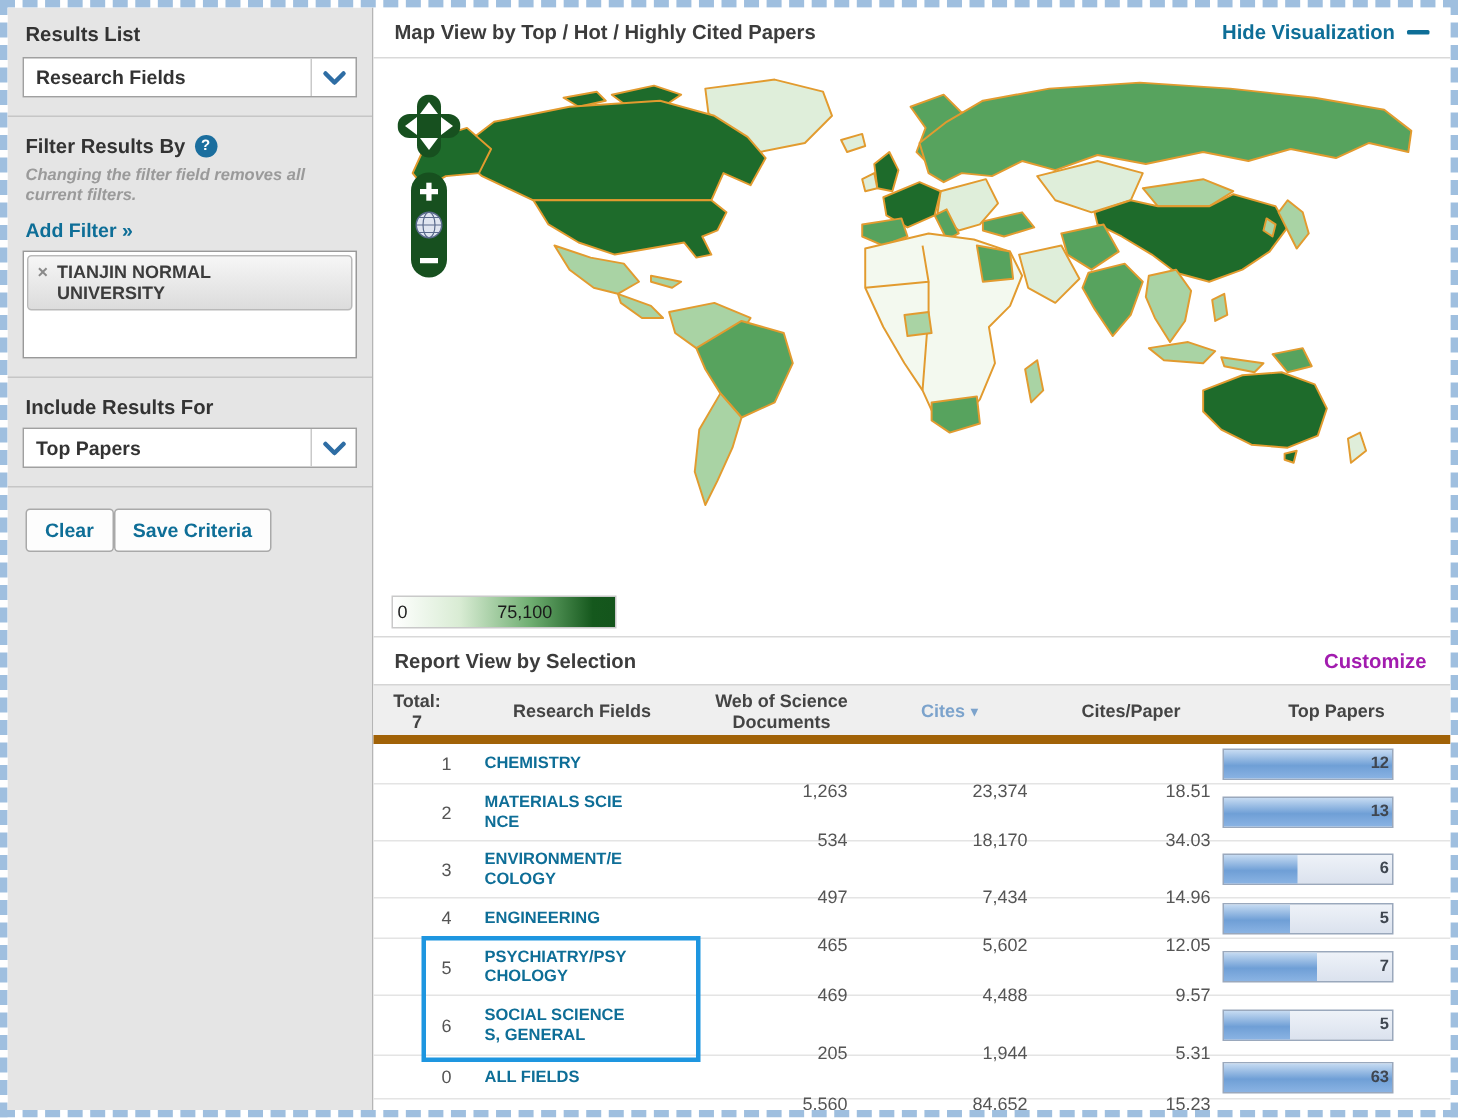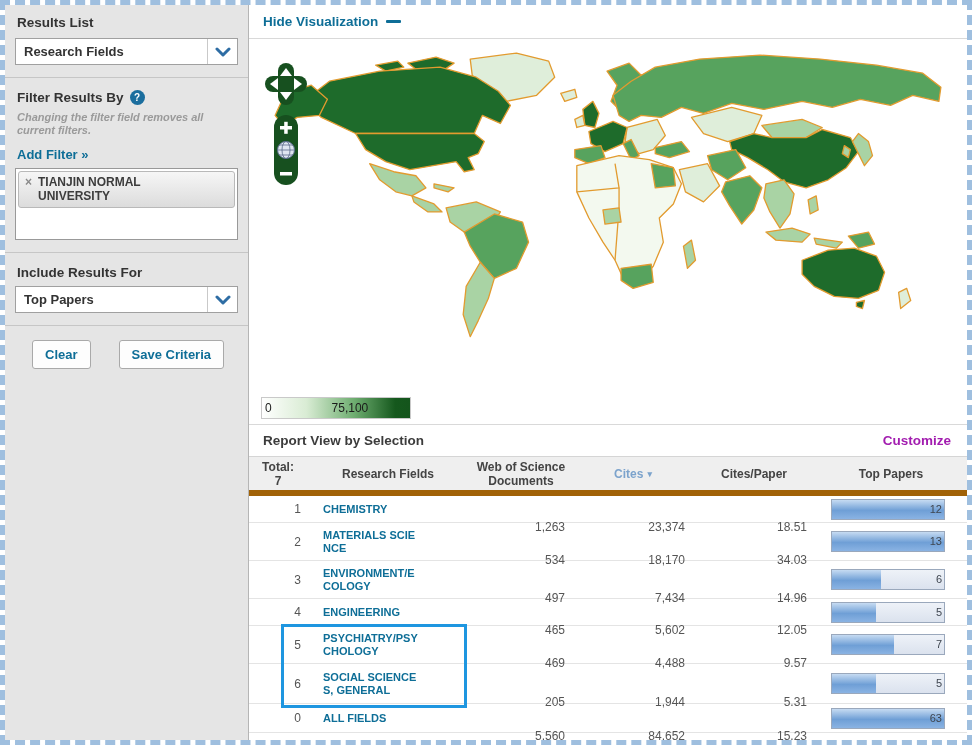--- a/index.html
+++ b/index.html
@@ -14,21 +14,21 @@
 .dropdown .dd-btn { width:30px; height:100%; border-left:1px solid #c9c9c9; display:flex; align-items:center; justify-content:center; }
 .sb-divider { border-top:1px solid #c6c6c6; margin:12px -10px 12px -10px; }
 .sb-h { font-size:13.5px; font-weight:bold; color:#333; display:flex; align-items:center; gap:6px; margin:2px 0 6px 2px; }
 .help-badge { width:15px; height:15px; border-radius:50%; background:#1b6e9e; color:#fff; font-size:10px; font-weight:bold; display:flex; align-items:center; justify-content:center; cursor:pointer; }
 .sb-note { font-size:11px; font-style:italic; font-weight:bold; color:#9a9a9a; line-height:13px; margin:0 2px 8px 2px; }
 .add-filter { font-size:13px; font-weight:bold; color:#0e6e97; text-decoration:none; display:inline-block; margin:0 0 6px 2px; cursor:pointer; }
 .filter-box { background:#fff; border:1px solid #999; height:72px; padding:2px; margin-bottom:6px; }
 .filter-tag { background:linear-gradient(#f6f6f6,#dcdcdc); border:1px solid #b9b9b9; border-radius:3px; padding:3px 6px 4px 6px; display:flex; gap:6px; cursor:default; }
 .tag-x { color:#8a8a8a; font-size:12px; font-weight:bold; cursor:pointer; line-height:14px; }
 .tag-label { font-size:12px; font-weight:bold; color:#3c3c3c; line-height:14px; width:150px; }
-.sb-buttons { display:flex; gap:28px; margin:14px 0 0 17px; }
+.sb-buttons { display:flex; gap:0; margin:14px 0 0 2px; }
 .sb-btn { background:#fdfdfd; border:1px solid #a9a9a9; border-radius:3px; padding:6px 12px; font-size:13px; font-weight:bold; color:#0e6e97; cursor:pointer; font-family:"Liberation Sans",sans-serif; }
 
 
 .main { flex:1; background:#fff; position:relative; display:flex; flex-direction:column; }
 .map-header { height:34px; display:flex; align-items:center; justify-content:space-between; padding:0 14px; border-bottom:1px solid #d9d9d9; }
 .map-title { font-size:13.5px; font-weight:bold; color:#3c3c3c; }
 .hide-vis { display:flex; align-items:center; gap:8px; cursor:pointer; }
 .hide-vis span { font-size:13.5px; font-weight:bold; color:#0e6e97; }
 .dash-icon { width:15px; height:3px; background:#0e6e97; border-radius:1px; }
 
@@ -58,21 +58,21 @@
 .th.cites-sort { color:#7ca3cc; cursor:pointer; display:flex; align-items:center; justify-content:center; gap:4px; }
 .sort-arrow { font-size:9px; color:#7ca3cc; }
 .tbody { position:relative; }
 .trow { display:flex; align-items:center; border-bottom:1px solid #e4e4e4; }
 .h27{height:27px} .h38{height:38px} .h40{height:40px} .h29{height:29px}
 .td { font-size:12px; color:#555; }
 .td.c-rank { text-align:right; padding-right:6px; color:#555; }
 .td.c-field { padding-left:16px; }
 .field-link { font-size:11px; font-weight:bold; color:#0e6e97; text-decoration:none; cursor:pointer; display:block; width:99px; word-break:break-all; line-height:13px; }
 .td.c-docs, .td.c-cites, .td.c-cpp { text-align:right; padding-right:8px;margin-top:36px; }
-.td.c-top { display:flex; justify-content:center; padding-right:6px; }
+.td.c-top { display:flex; justify-content:flex-start; padding-right:6px;font-weight:bold; }
 .bartrack { position:relative; width:114px; height:21px; border:1px solid #9aa8bc; background:linear-gradient(#eef2f8,#dbe2ee); }
 .barfill { height:100%; background:linear-gradient(#c6dbf2,#6f9fd6 55%,#8ab3e3); }
 .barval { position:absolute; right:2px; top:3px; font-size:11px; color:#3f4650; }
 .highlight-box { position:absolute; left:32px; top:128px; width:186px; height:84px; border:3px solid #1e96e0; pointer-events:none; }
 </style>
 </head>
 <body>
 
 <div class="page">
 
@@ -120,20 +120,21 @@
 
     <div class="sb-buttons">
       <button class="sb-btn">Clear</button>
       <button class="sb-btn">Save Criteria</button>
     </div>
   </div>
 
   <div class="main">
 
     <div class="map-header">
+      <div class="map-title">Map View by Top / Hot / Highly Cited Papers</div>
       <div class="hide-vis">
         <span>Hide Visualization</span>
         <div class="dash-icon"></div>
       </div>
     </div>
 
     <div class="map-area">
 
       <svg class="world-svg" width="704" height="350" viewBox="0 0 700 348">
         <g stroke="#e29b2f" stroke-width="1.3" stroke-linejoin="round">

